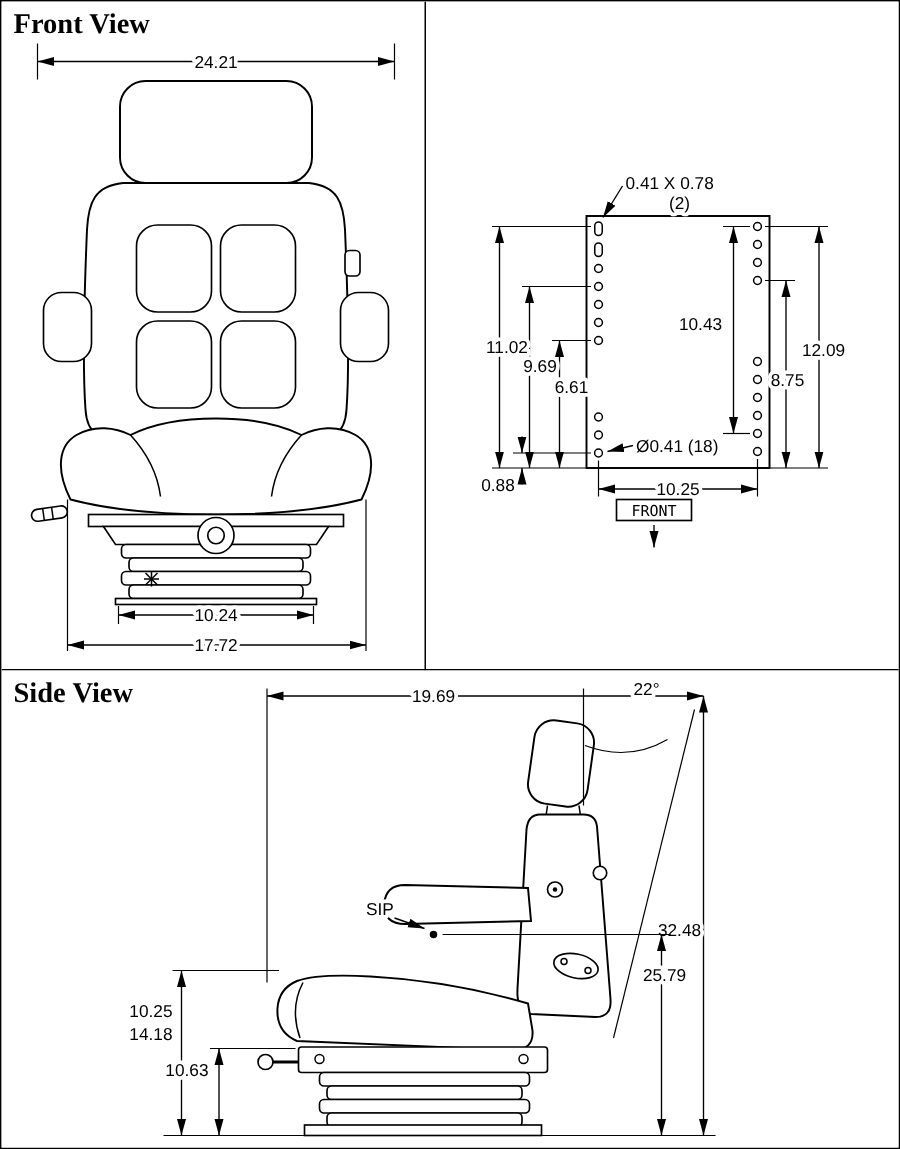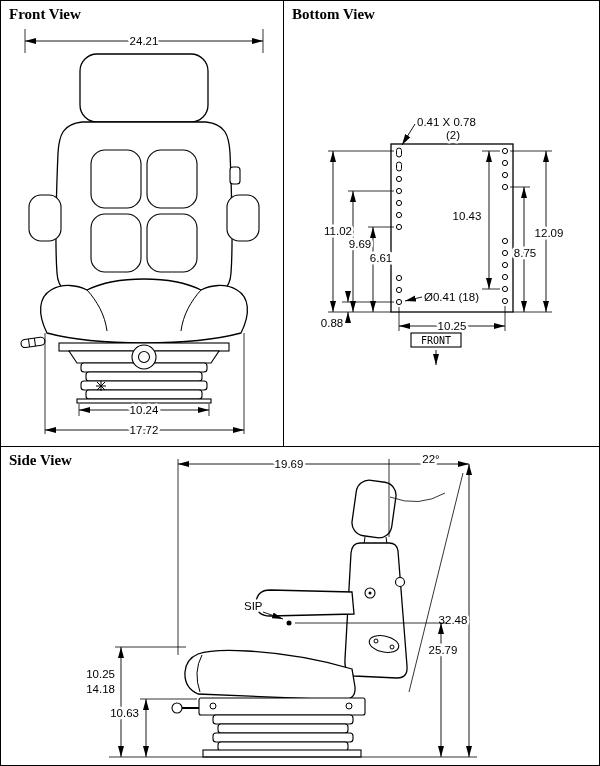--- a/index.html
+++ b/index.html
@@ -13,21 +13,21 @@
     position:relative; width:600px; height:766px;
     background:#fff; border:1px solid #000; overflow:hidden;
   }
   .panel { position:absolute; background:#fff; }
   .panel-front { left:0; top:0; width:283px; height:446px; border-right:1px solid #000; border-bottom:1px solid #000; }
   .panel-bottom { left:283px; top:0; width:317px; height:446px; border-bottom:1px solid #000; }
   .panel-side  { left:0; top:446px; width:600px; height:320px; }
   .panel-title {
     position:absolute; left:8px; top:5px;
     font-family:"Liberation Serif", serif;
-    font-weight:bold; font-size:15px; color:#000;
+    font-weight:bold; font-size:19px; color:#000;
   }
   svg { position:absolute; left:0; top:0; display:block; }
   .part { fill:#fff; stroke:#000; stroke-width:1.3; }
   .part2 { fill:#fff; stroke:#000; stroke-width:1.1; }
   .seam { fill:none; stroke:#000; stroke-width:1; }
   .dim { stroke:#000; stroke-width:0.9; fill:none; }
   .ext { stroke:#000; stroke-width:0.8; fill:none; }
   .hole { fill:#fff; stroke:#000; stroke-width:1; }
   .dot { fill:#000; stroke:none; }
   text.dm {
@@ -193,21 +193,20 @@
         <line class="ext" x1="115" y1="306" x2="115" y2="330"></line>
         <line class="ext" x1="221" y1="305" x2="221" y2="330"></line>
         <line class="dim" x1="115" y1="325" x2="221" y2="325" marker-start="url(#bm)" marker-end="url(#bm)"></line>
         <text class="dm halo" x="168" y="329" text-anchor="middle">10.25</text>
 
         <rect class="part2" x="127" y="332" width="50" height="14" fill="#fff"></rect>
         <text class="fm" x="152" y="343" text-anchor="middle">FRONT</text>
         <line class="dim" x1="152" y1="349" x2="152" y2="364" marker-end="url(#bm)"></line>
       </g>
     </svg>
-    <div class="panel-title">Bottom View</div>
   </section>
 
   <section class="panel panel-side">
     <svg width="600" height="320" viewBox="0 0 600 320">
       <defs>
         <marker id="sm" markerWidth="12" markerHeight="8" refX="11" refY="4" orient="auto-start-reverse" markerUnits="userSpaceOnUse">
           <path d="M0,1 L11,4 L0,7 Z" fill="#000"></path>
         </marker>
       </defs>
 

